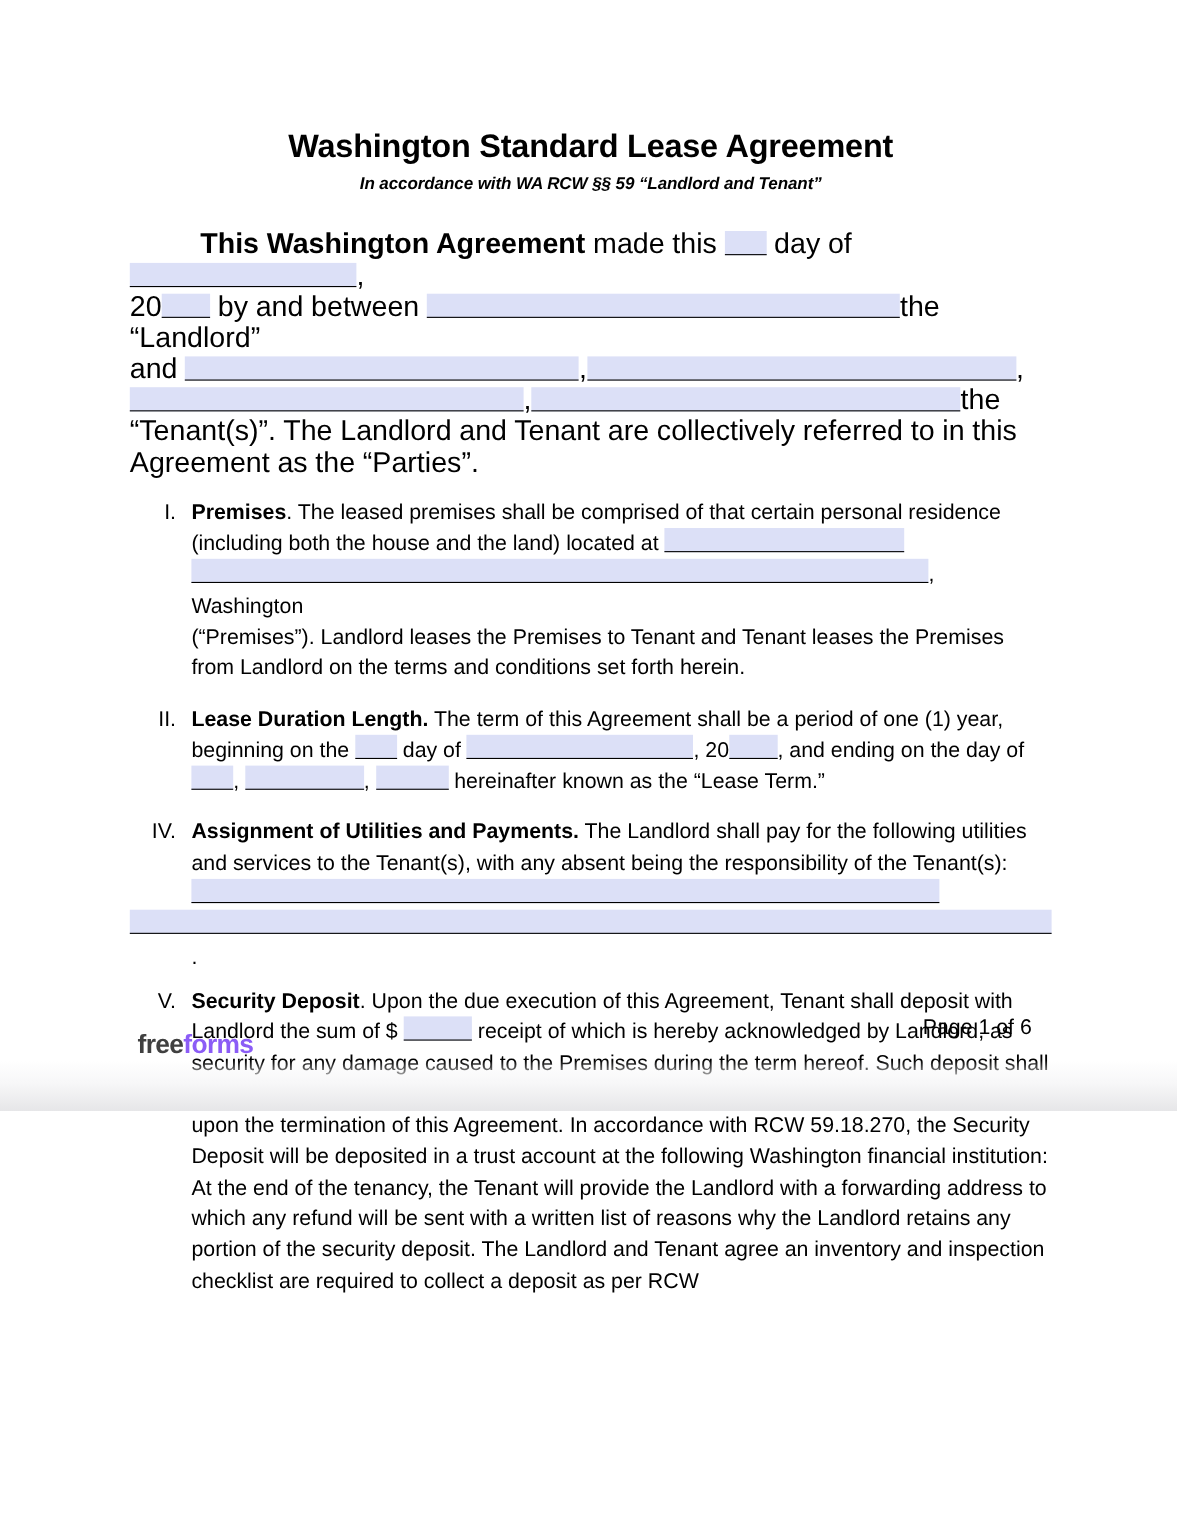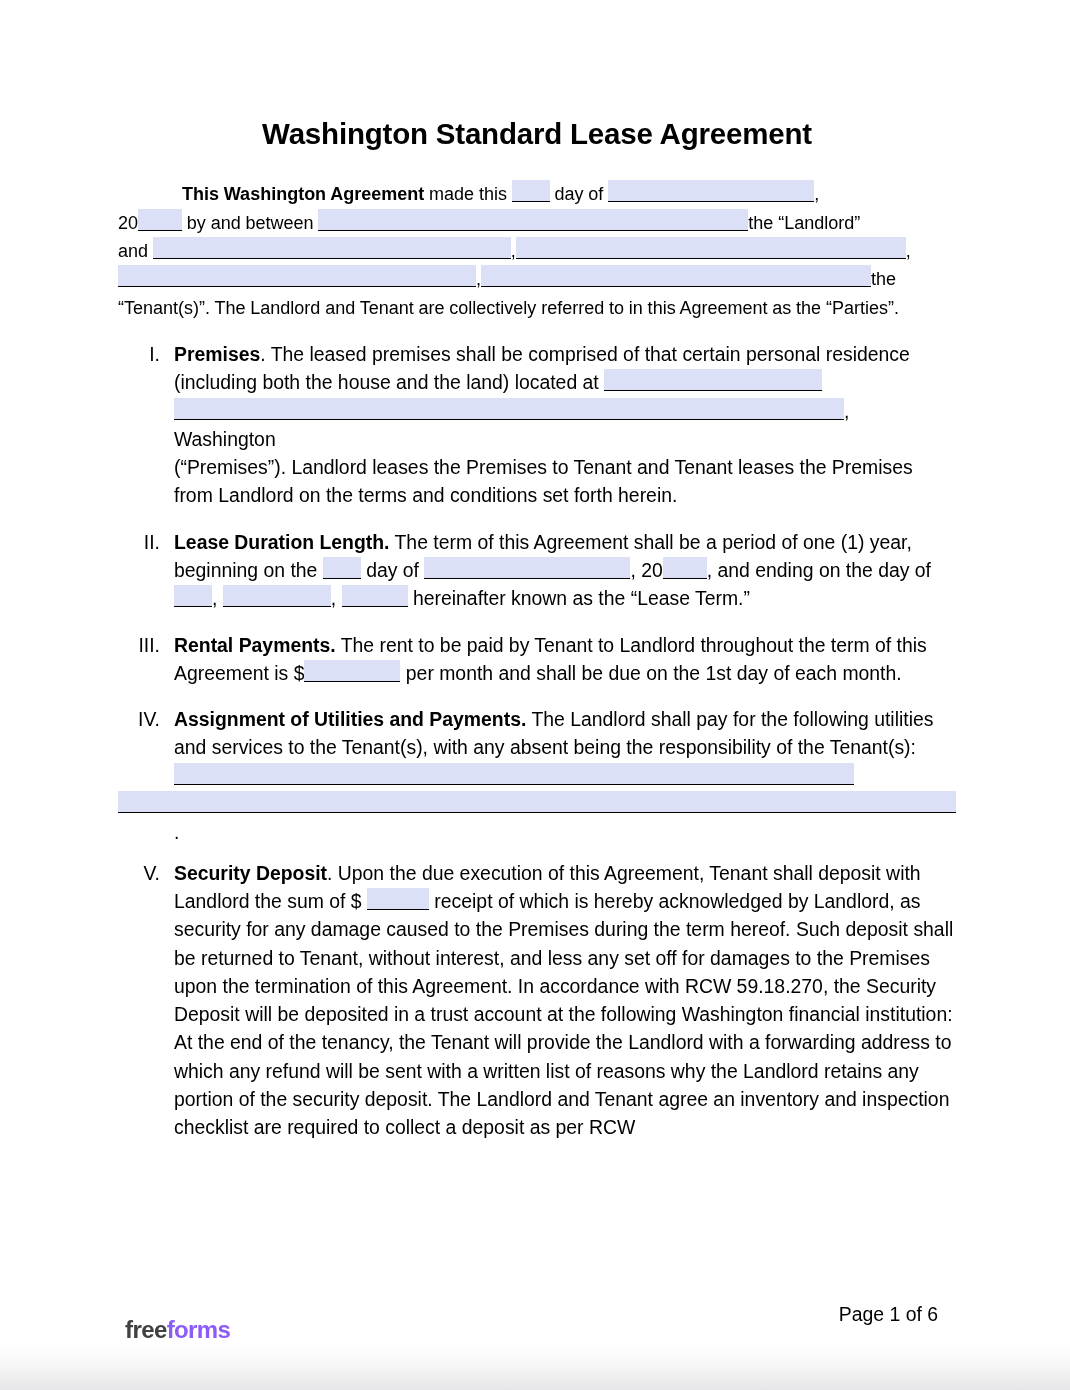--- a/index.html
+++ b/index.html
@@ -12,21 +12,21 @@
     height: 1390px;
     position: relative;
     font-family: "Liberation Sans", sans-serif;
     color: #000000;
     overflow: hidden;
   }
   .page {
     position: absolute;
     left: 0; top: 0;
     width: 1070px;
-    height: 1390px;
+    height: 1010px;
     background: #ffffff;
     box-sizing: border-box;
     padding: 0;
   }
   .page-bottom-shade {
     position: absolute;
     left: 0;
     bottom: 0;
     width: 1070px;
     height: 46px;
@@ -53,21 +53,21 @@
     font-size: 15.5px;
     font-weight: bold;
     font-style: italic;
     text-align: center;
     margin: 9px 0 0 0;
     letter-spacing: -0.1px;
   }
 
   
   .para {
-    font-size: 18px;
+    font-size: 26px;
     line-height: 28.3px;
     margin: 0;
     text-align: left;
     word-spacing: -0.2px;
   }
   .intro-block {
     margin-top: 30px;
   }
   .covenants {
     margin-top: 22px;
@@ -159,46 +159,41 @@
   }
 </style>
 </head>
 <body>
 
 <div class="page">
 
   <div class="content">
 
     <div class="doc-title">Washington Standard Lease Agreement</div>
+    <div class="doc-subtitle">In accordance with WA RCW §§ 59 “Landlord and Tenant”</div>
 
     <div class="para intro-block">
       <span class="indent"></span><b>This Washington Agreement</b><span> made this </span><span class="blank dt"></span><span> day of </span><span class="blank month"></span><span>,</span><br><span>20</span><span class="blank tiny"></span><span> by and between </span><span class="blank name"></span><span>the “Landlord”</span><br><span>and </span><span class="blank half"></span><span>,</span><span class="blank half2"></span><span>,</span><br><span class="blank half"></span><span>,</span><span class="blank half2"></span><span>the</span><br><span>“Tenant(s)”. The Landlord and Tenant are collectively referred to in this Agreement as the “Parties”.</span>
     </div>
 
 
     <div class="section" style="margin-top:18px;">
       <div class="sec-num">I.</div>
       <div class="sec-body">
         <b>Premises</b><span>.  The leased premises shall be comprised of that certain personal residence (including both the house and the land) located at </span><span class="blank addr1"></span><span class="blank wide"></span><span>, Washington</span><br><span>(“Premises”). Landlord leases the Premises to Tenant and Tenant leases the Premises from Landlord on the terms and conditions set forth herein.</span>
       </div>
     </div>
 
     <div class="section">
       <div class="sec-num">II.</div>
       <div class="sec-body">
         <b>Lease Duration Length.</b><span> The term of this Agreement shall be a period of one (1) year, beginning on the </span><span class="blank dt"></span><span> day of </span><span class="blank month"></span><span>, 20</span><span class="blank tiny"></span><span>, and ending on the day of </span><span class="blank dt"></span><span>, </span><span class="blank med"></span><span>, </span><span class="blank sm"></span><span> hereinafter known as the “Lease Term.”</span>
       </div>
     </div>
 
-    <div class="section">
-      <div class="sec-num">III.</div>
-      <div class="sec-body">
-        <b>Rental Payments.</b><span>  The rent to be paid by Tenant to Landlord throughout the term of this Agreement is $</span><span class="blank money"></span><span> per month and shall be due on the 1st day of each month.</span>
-      </div>
-    </div>
 
     <div class="section">
       <div class="sec-num">IV.</div>
       <div class="sec-body">
         <b>Assignment of Utilities and Payments.</b><span> The Landlord shall pay for the following utilities and services to the Tenant(s), with any absent being the responsibility of the Tenant(s): </span><span class="blank util"></span><span class="blank full hang-left"></span><span>.</span>
       </div>
     </div>
 
     <div class="section" style="margin-top:12px;">
       <div class="sec-num">V.</div>

